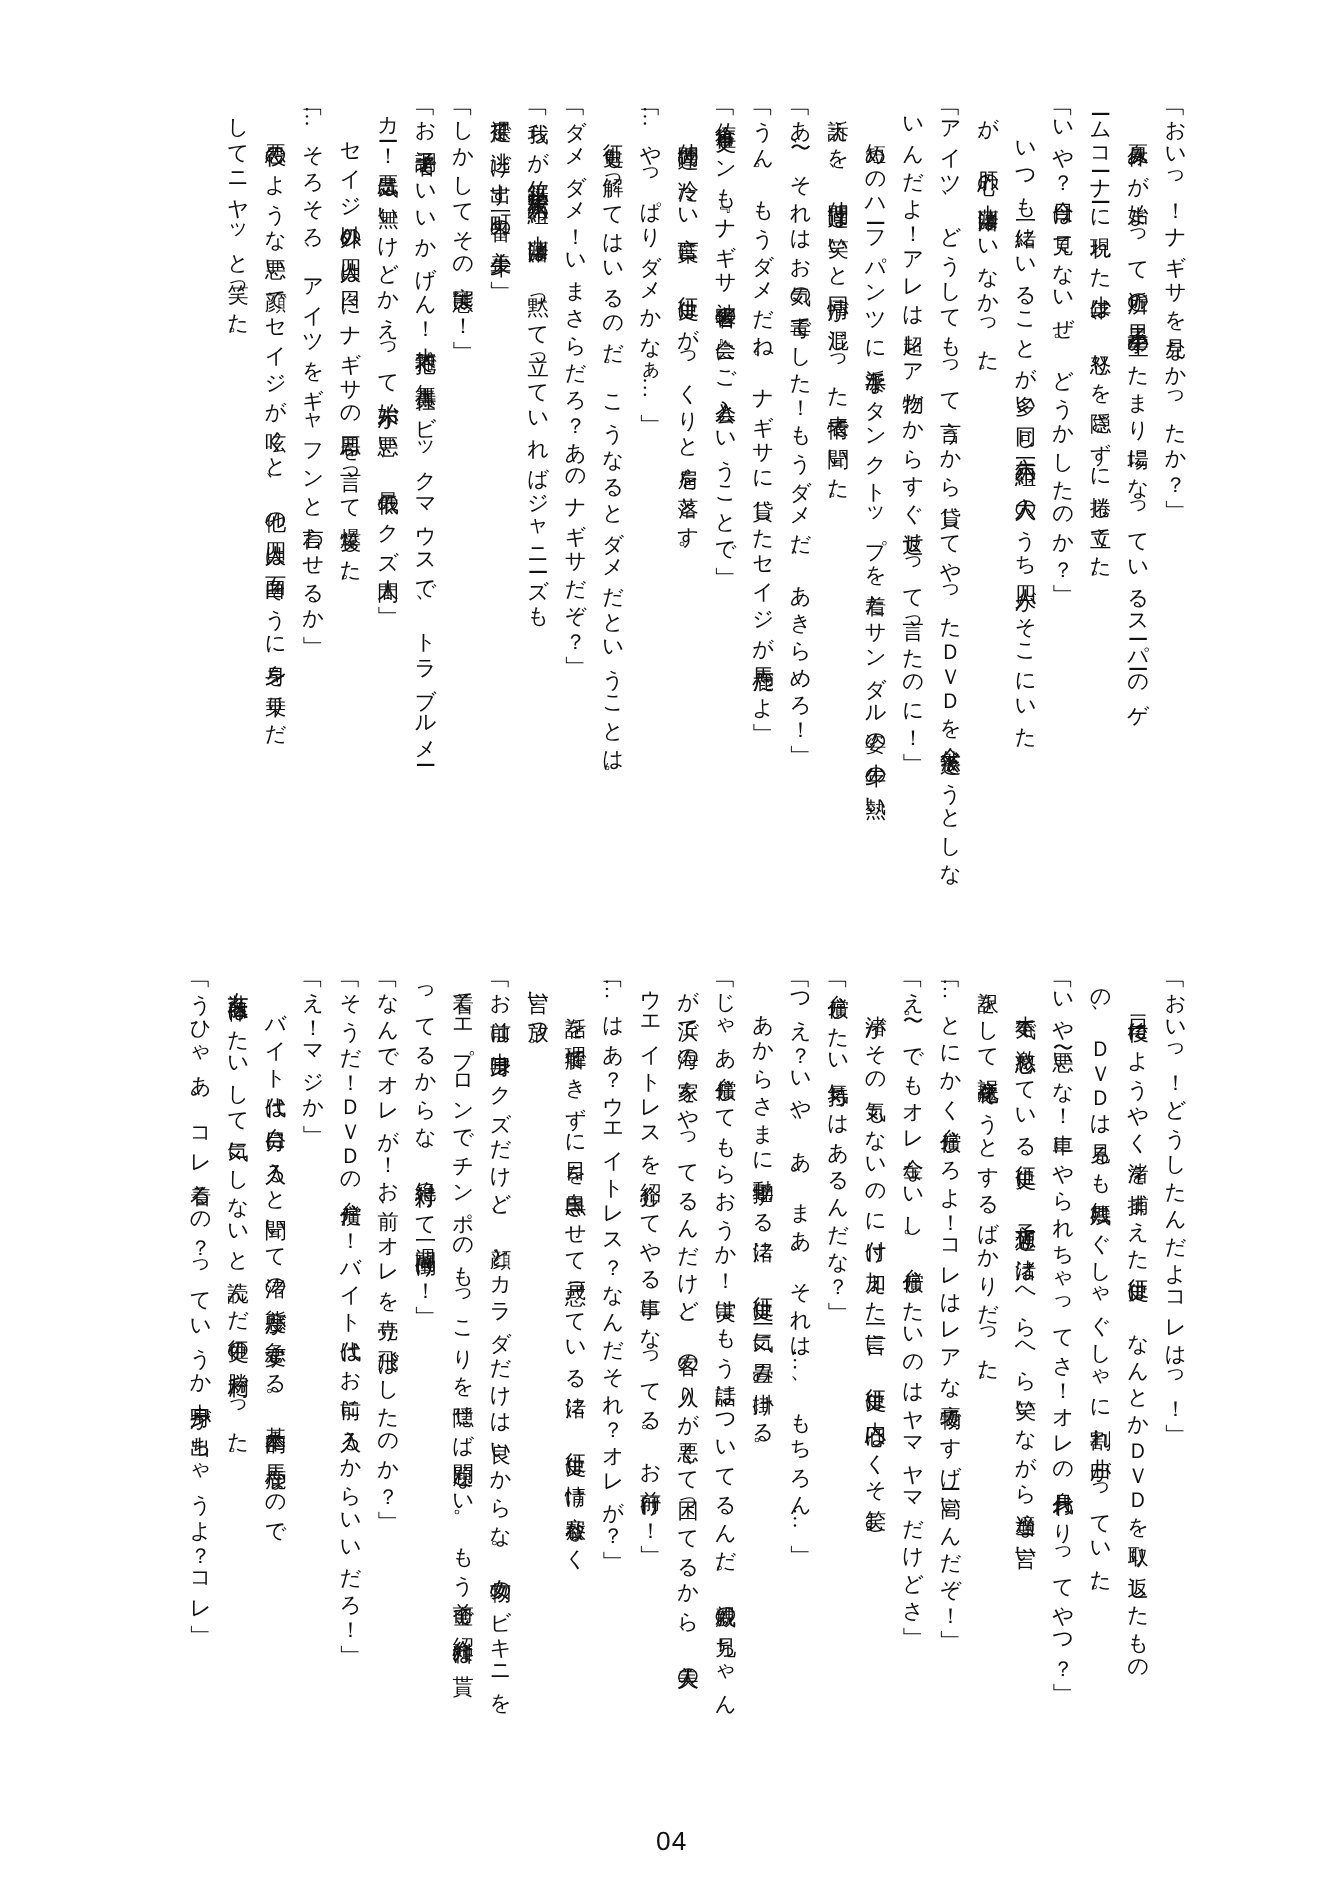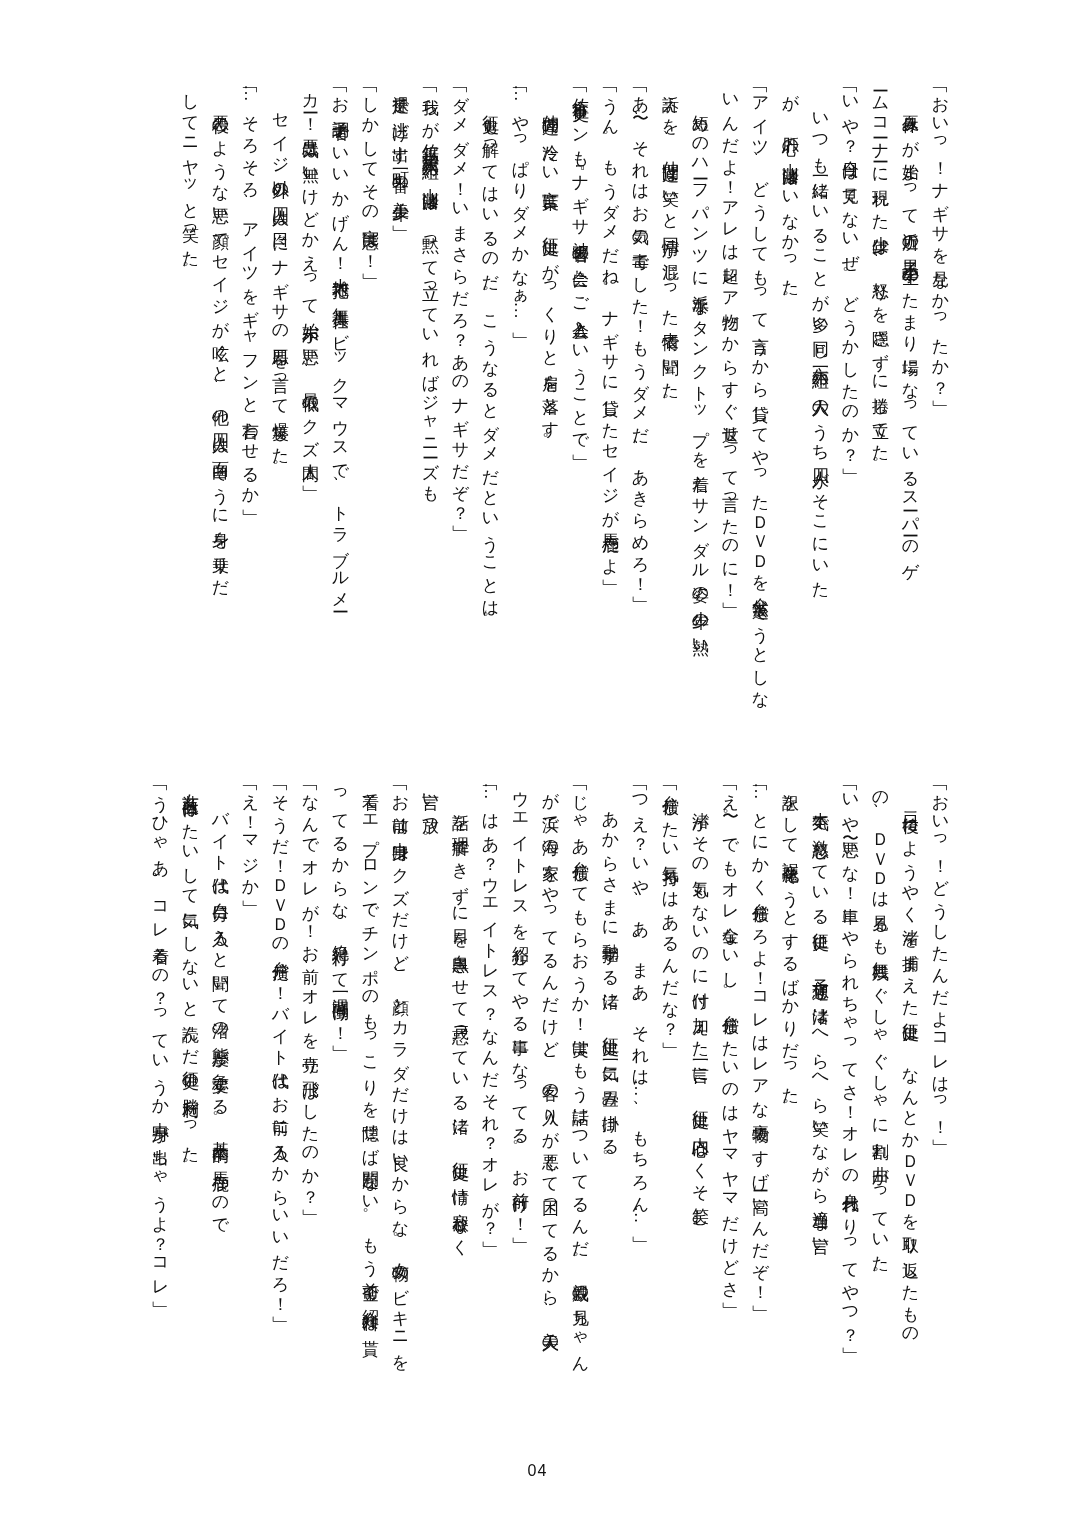--- a/index.html
+++ b/index.html
@@ -31,21 +31,21 @@
   }
   .block-top { top: 82px; height: 660px; }
   .block-bottom { top: 780px; height: 664px; }
   .page-number {
     position: absolute;
     left: 0;
     right: 0;
     top: 1462px;
     text-align: center;
     font-family: "Liberation Sans", "DejaVu Sans", sans-serif;
-    font-size: 16px;
+    font-size: 21px;
     color: #111111;
     letter-spacing: 1px;
   }
 </style>
 </head>
 <body>
 
 <div class="page">
   <div class="text-block block-top">
       <div class="line">「おいっ！ナギサを見なかったか？」</div>

